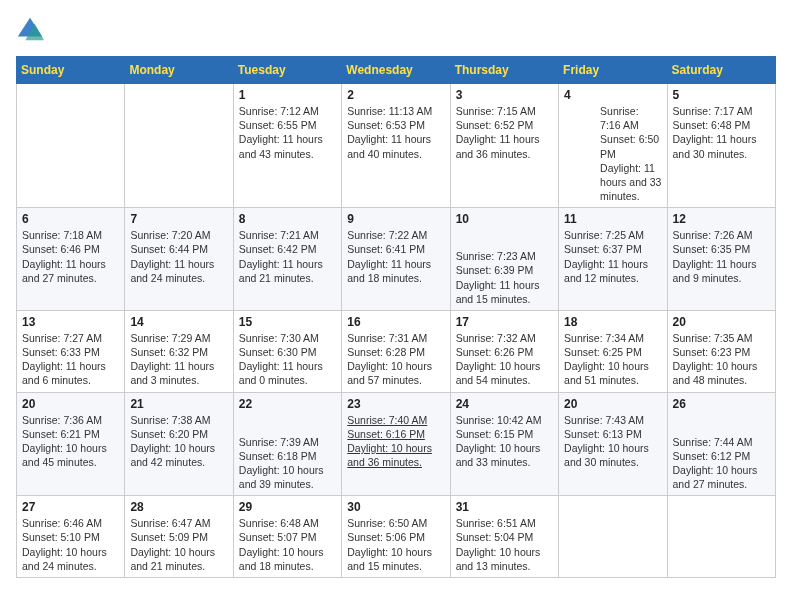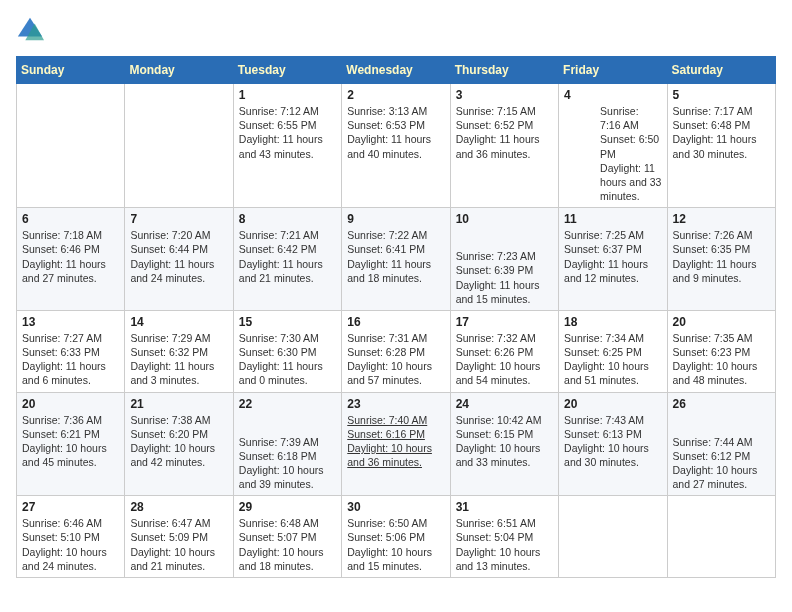--- a/index.html
+++ b/index.html
@@ -44,21 +44,21 @@
       font-size: 15px;
       color: #444;
     }
     .calendar {
       width: 100%;
       border-collapse: collapse;
       font-size: 11px;
     }
     .calendar th {
       background: #2a6db5;
-      color: #fef9c3;
+      color: #fde047;
       padding: 6px 4px;
       text-align: left;
       font-weight: bold;
       font-size: 12px;
       border: 1px solid #2a6db5;
     }
     .calendar td {
       border: 1px solid #ccc;
       vertical-align: top;
       padding: 4px 5px;
@@ -122,21 +122,21 @@
         <td class="empty-cell"></td>
         <td class="empty-cell"></td>
         <td>
           <span class="day-number">1</span>
           <div class="day-info" style="white-space: pre-line;">Sunrise: 7:12 AM
 Sunset: 6:55 PM
 Daylight: 11 hours and 43 minutes.</div>
         </td>
         <td>
           <span class="day-number">2</span>
-          <div class="day-info" style="white-space: pre-line;">Sunrise: 3:13 AM
+          <div class="day-info" style="white-space: pre-line;">Sunrise: 11:13 AM
 Sunset: 6:53 PM
 Daylight: 11 hours and 40 minutes.</div>
         </td>
         <td>
           <span class="day-number">3</span>
           <div class="day-info" style="white-space: pre-line;">Sunrise: 7:15 AM
 Sunset: 6:52 PM
 Daylight: 11 hours and 36 minutes.</div>
         </td>
         <td>

